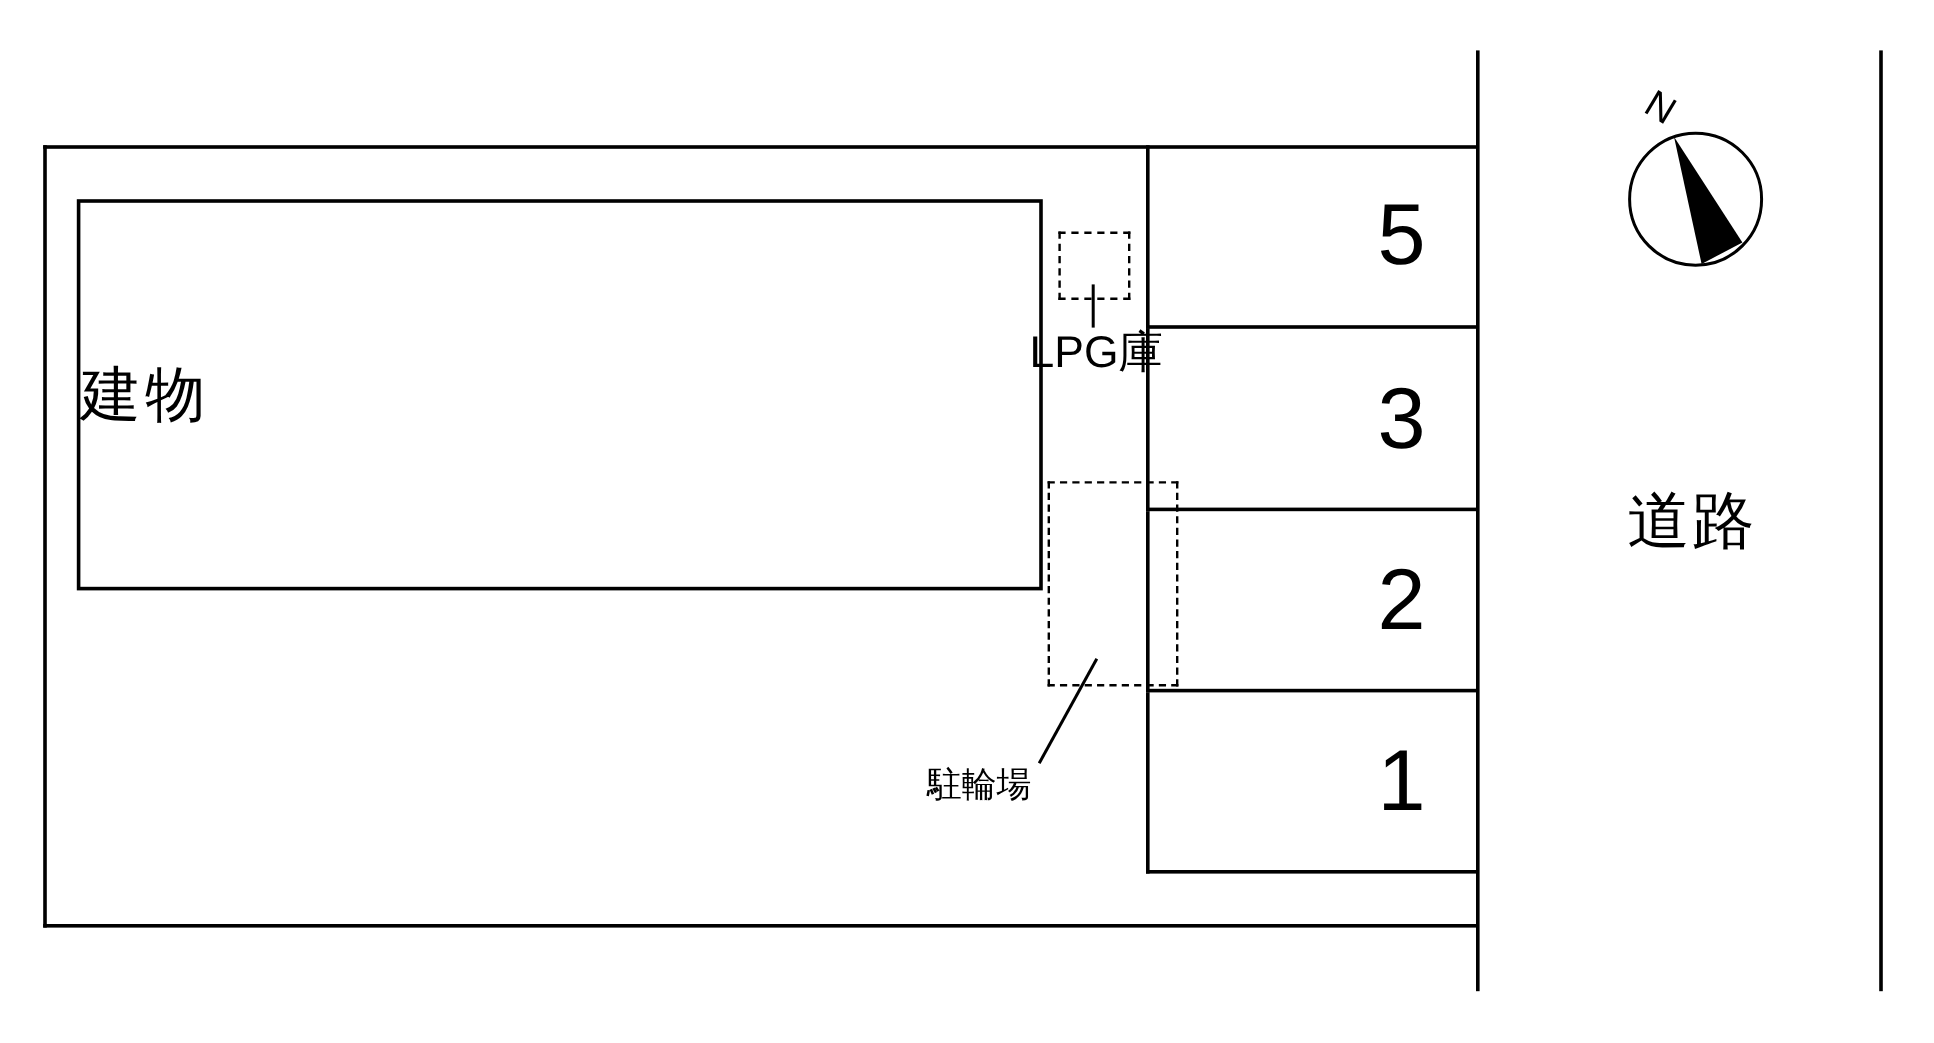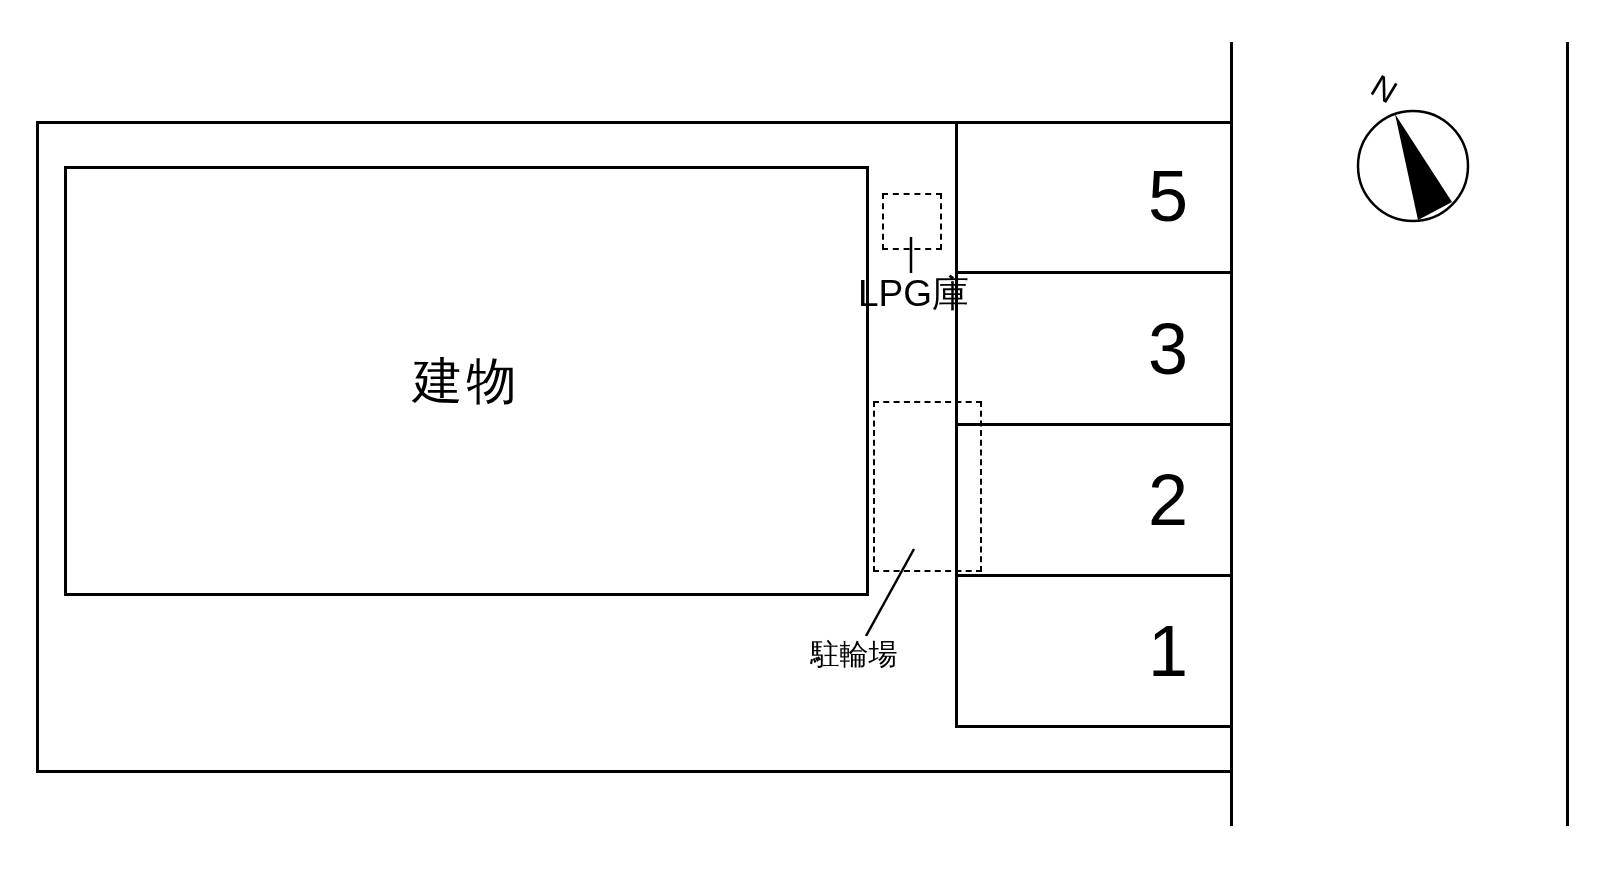--- a/index.html
+++ b/index.html
@@ -21,24 +21,24 @@
   
   .outer-boundary {
     left: 36px; top: 121px;
     width: 1196px; height: 652px;
     border: 3px solid #000;
     border-right: none;
     box-sizing: border-box;
   }
   .building {
     left: 64px; top: 166px;
-    width: 805px; height: 430px;
+    width: 805px; height: 326px;
     border: 3px solid #000;
     box-sizing: border-box;
-    display: flex; align-items: center; justify-content: center;
+    display: flex; align-items: center; 
   }
   .building-label {
     font-size: 50px;
     letter-spacing: 4px;
     line-height: 1;
   }
 
   
   .pcell {
     position: absolute;
@@ -71,21 +71,21 @@
     line-height: 1.1;
     white-space: nowrap;
   }
   .bike-box {
     left: 873px; top: 401px;
     width: 109px; height: 171px;
     border: 2px dashed #000;
     box-sizing: border-box;
   }
   .bike-label {
-    left: 779px; top: 639px;
+    left: 741px; top: 639px;
     width: 150px;
     text-align: center;
     font-size: 29px;
     line-height: 1.1;
     white-space: nowrap;
   }
 
   
   .road-line {
     top: 42px;
@@ -146,20 +146,21 @@
   </div>
 
   <div class="abs lpg-box"></div>
   <div class="abs lpg-label">LPG庫</div>
 
   <div class="abs bike-box"></div>
   <div class="abs bike-label">駐輪場</div>
 
   <div class="abs road-line road-left"></div>
   <div class="abs road-line road-right"></div>
+  <div class="abs road-label">道路</div>
 
   <svg class="abs compass-svg" width="122" height="122" viewBox="0 0 122 122">
     <circle cx="61" cy="61" r="55" fill="none" stroke="#000" stroke-width="2.5"></circle>
     <polygon points="43,9 66,115 100,97" fill="#000"></polygon>
   </svg>
   <div class="abs north-label">N</div>
 
   <svg class="abs overlay-svg" width="1612" height="869" viewBox="0 0 1612 869">
     <line x1="911" y1="237" x2="911" y2="273" stroke="#000" stroke-width="2.5"></line>
     <line x1="914" y1="549" x2="866" y2="636" stroke="#000" stroke-width="2.5"></line>

